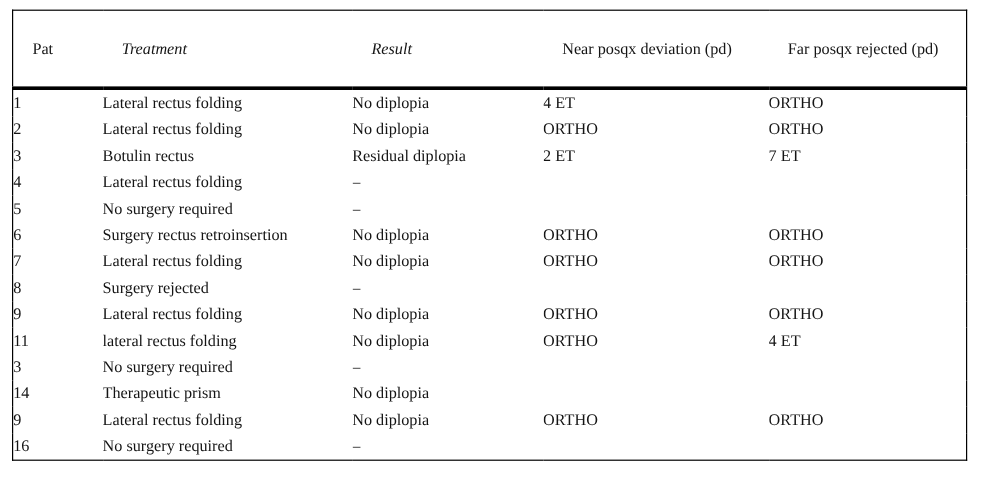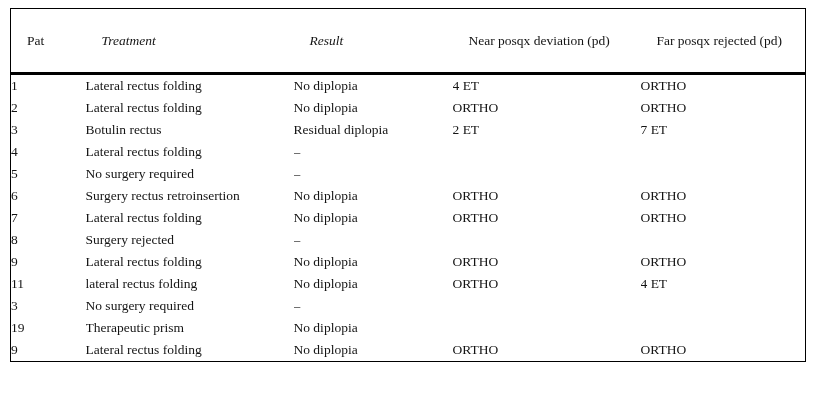--- a/index.html
+++ b/index.html
@@ -152,28 +152,35 @@
           <td class="align-left">4 ET</td>
         </tr>
         <tr>
           <td class="align-left pad-first">3</td>
           <td class="align-left">No surgery required</td>
           <td class="align-left">–</td>
           <td class="align-left"></td>
           <td class="align-left"></td>
         </tr>
         <tr>
-          <td class="align-left pad-first">19</td>
+          <td class="align-left pad-first">14</td>
           <td class="align-left">Therapeutic prism</td>
           <td class="align-left">No diplopia</td>
           <td class="align-left"></td>
           <td class="align-left"></td>
         </tr>
         <tr>
           <td class="align-left pad-first">9</td>
           <td class="align-left">Lateral rectus folding</td>
           <td class="align-left">No diplopia</td>
           <td class="align-left">ORTHO</td>
           <td class="align-left">ORTHO</td>
         </tr>
+        <tr>
+          <td class="align-left pad-first">16</td>
+          <td class="align-left">No surgery required</td>
+          <td class="align-left">–</td>
+          <td class="align-left"></td>
+          <td class="align-left"></td>
+        </tr>
       </tbody>
   </table>
 </div>
 
 </body></html>

